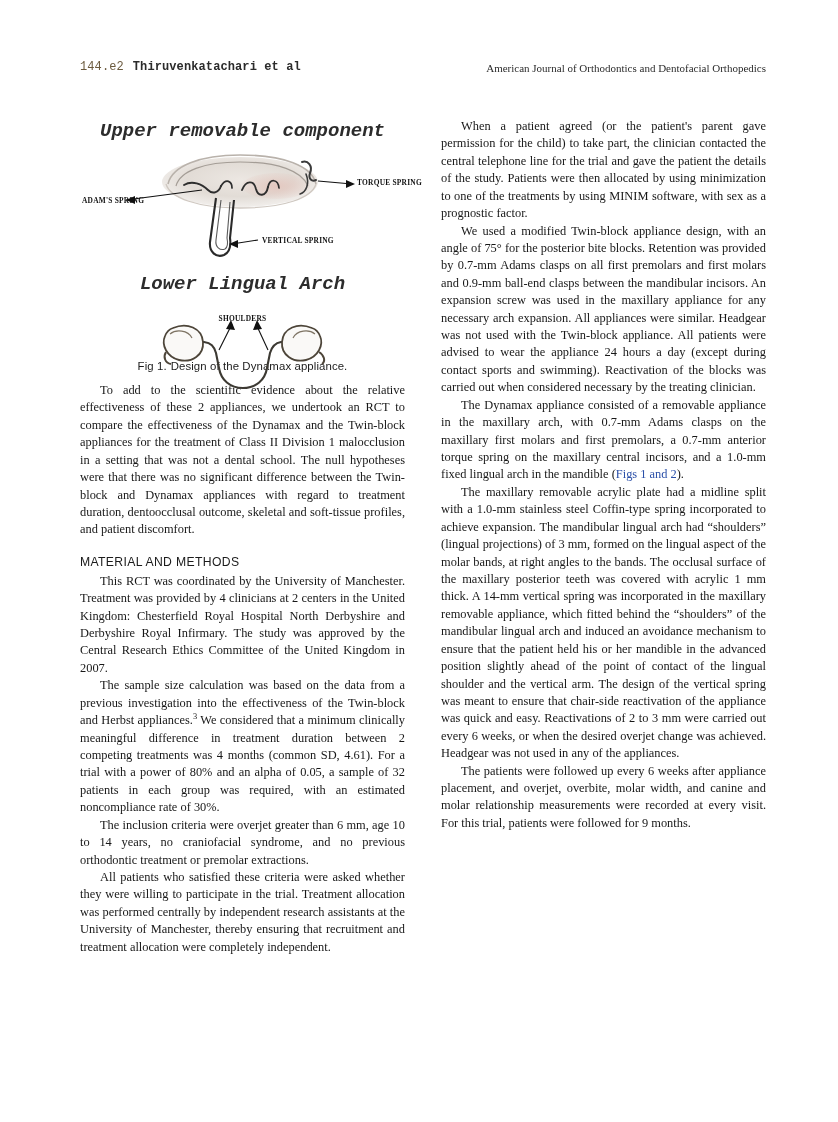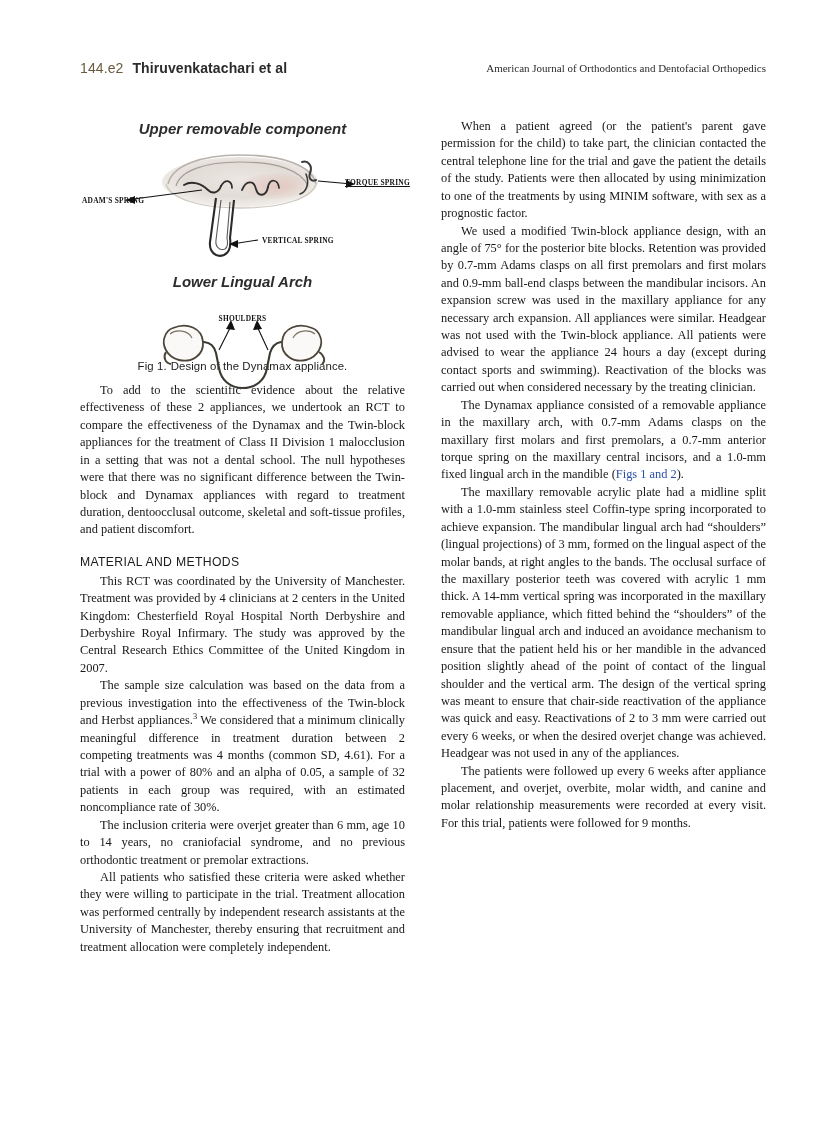--- a/index.html
+++ b/index.html
@@ -21,22 +21,22 @@
     position: absolute;
     top: 60px;
     left: 80px;
     right: 72px;
     height: 44px;
   }
   .runhead-left {
     position: absolute;
     left: 0;
     top: 0;
-    font-family: Liberation Sans, sans-serif;
-    font-size: 14px;
+    font-family: Liberation Mono, monospace;
+    font-size: 12px;
     color: #4a4338;
     letter-spacing: 0.1px;
     white-space: nowrap;
   }
   .runhead-folio {
     color: #6b5a3e;
     margin-right: 9px;
   }
   .runhead-author {
     color: #2b2b2b;
@@ -118,24 +118,24 @@
     font-family: "Liberation Sans", "DejaVu Sans", sans-serif;
     font-size: 11.4px;
     color: #1b1b1b;
     letter-spacing: 0.1px;
   }
   .fig-caption .num { margin-right: 4px; margin-top: 24px; }
 
   
   .fig-title {
     position: absolute;
-    font-family: Liberation Sans, sans-serif;
+    font-family: Liberation Mono, monospace;
     font-style: italic;
     font-weight: bold;
-    font-size: 15px;
+    font-size: 19px;
     color: #2c2c2c;
     white-space: nowrap;
   }
   .fig-label {
     position: absolute;
     font-family: "Liberation Serif", "DejaVu Serif", serif;
     font-weight: bold;
     font-size: 7.4px;
     letter-spacing: 0.25px;
     color: #121212;
@@ -200,21 +200,21 @@
             <polygon points="46,60 55,56 55,64" fill="#111"></polygon>
 
             <line x1="238" y1="41" x2="272" y2="44" stroke="#111" stroke-width="1.1"></line>
             <polygon points="275,44 266,40 266,48" fill="#111"></polygon>
 
             <line x1="178" y1="100" x2="152" y2="104" stroke="#111" stroke-width="1.1"></line>
             <polygon points="149,104 158,100 158,108" fill="#111"></polygon>
           </svg>
 
           <div class="fig-label" style="left:2px; top:78px;">ADAM'S SPRING</div>
-          <div class="fig-label" style="left:265px; top:60px;text-decoration:underline;">TORQUE SPRING</div>
+          <div class="fig-label" style="left:277px; top:60px;">TORQUE SPRING</div>
           <div class="fig-label" style="left:182px; top:118px;">VERTICAL SPRING</div>
 
           <div class="fig-title" style="left:50%; top:155px; transform:translateX(-50%);">Lower Lingual Arch</div>
 
           <div class="fig-label" style="left:50%; top:196px; transform:translateX(-50%);">SHOULDERS</div>
 
           <svg width="325" height="84" style="position:absolute; left:0; top:194px;" viewBox="0 0 325 84">
 
             <path d="M93 16 C107 10, 122 16, 123 30 C124 43, 112 51, 99 48 C87 45, 81 33, 85 24 C87 19, 90 17, 93 16 Z" fill="#faf9f7" stroke="#4d4539" stroke-width="1.8"></path>
             <path d="M90 22 C96 17, 108 18, 112 26" fill="none" stroke="#7d7363" stroke-width="1.1"></path>

